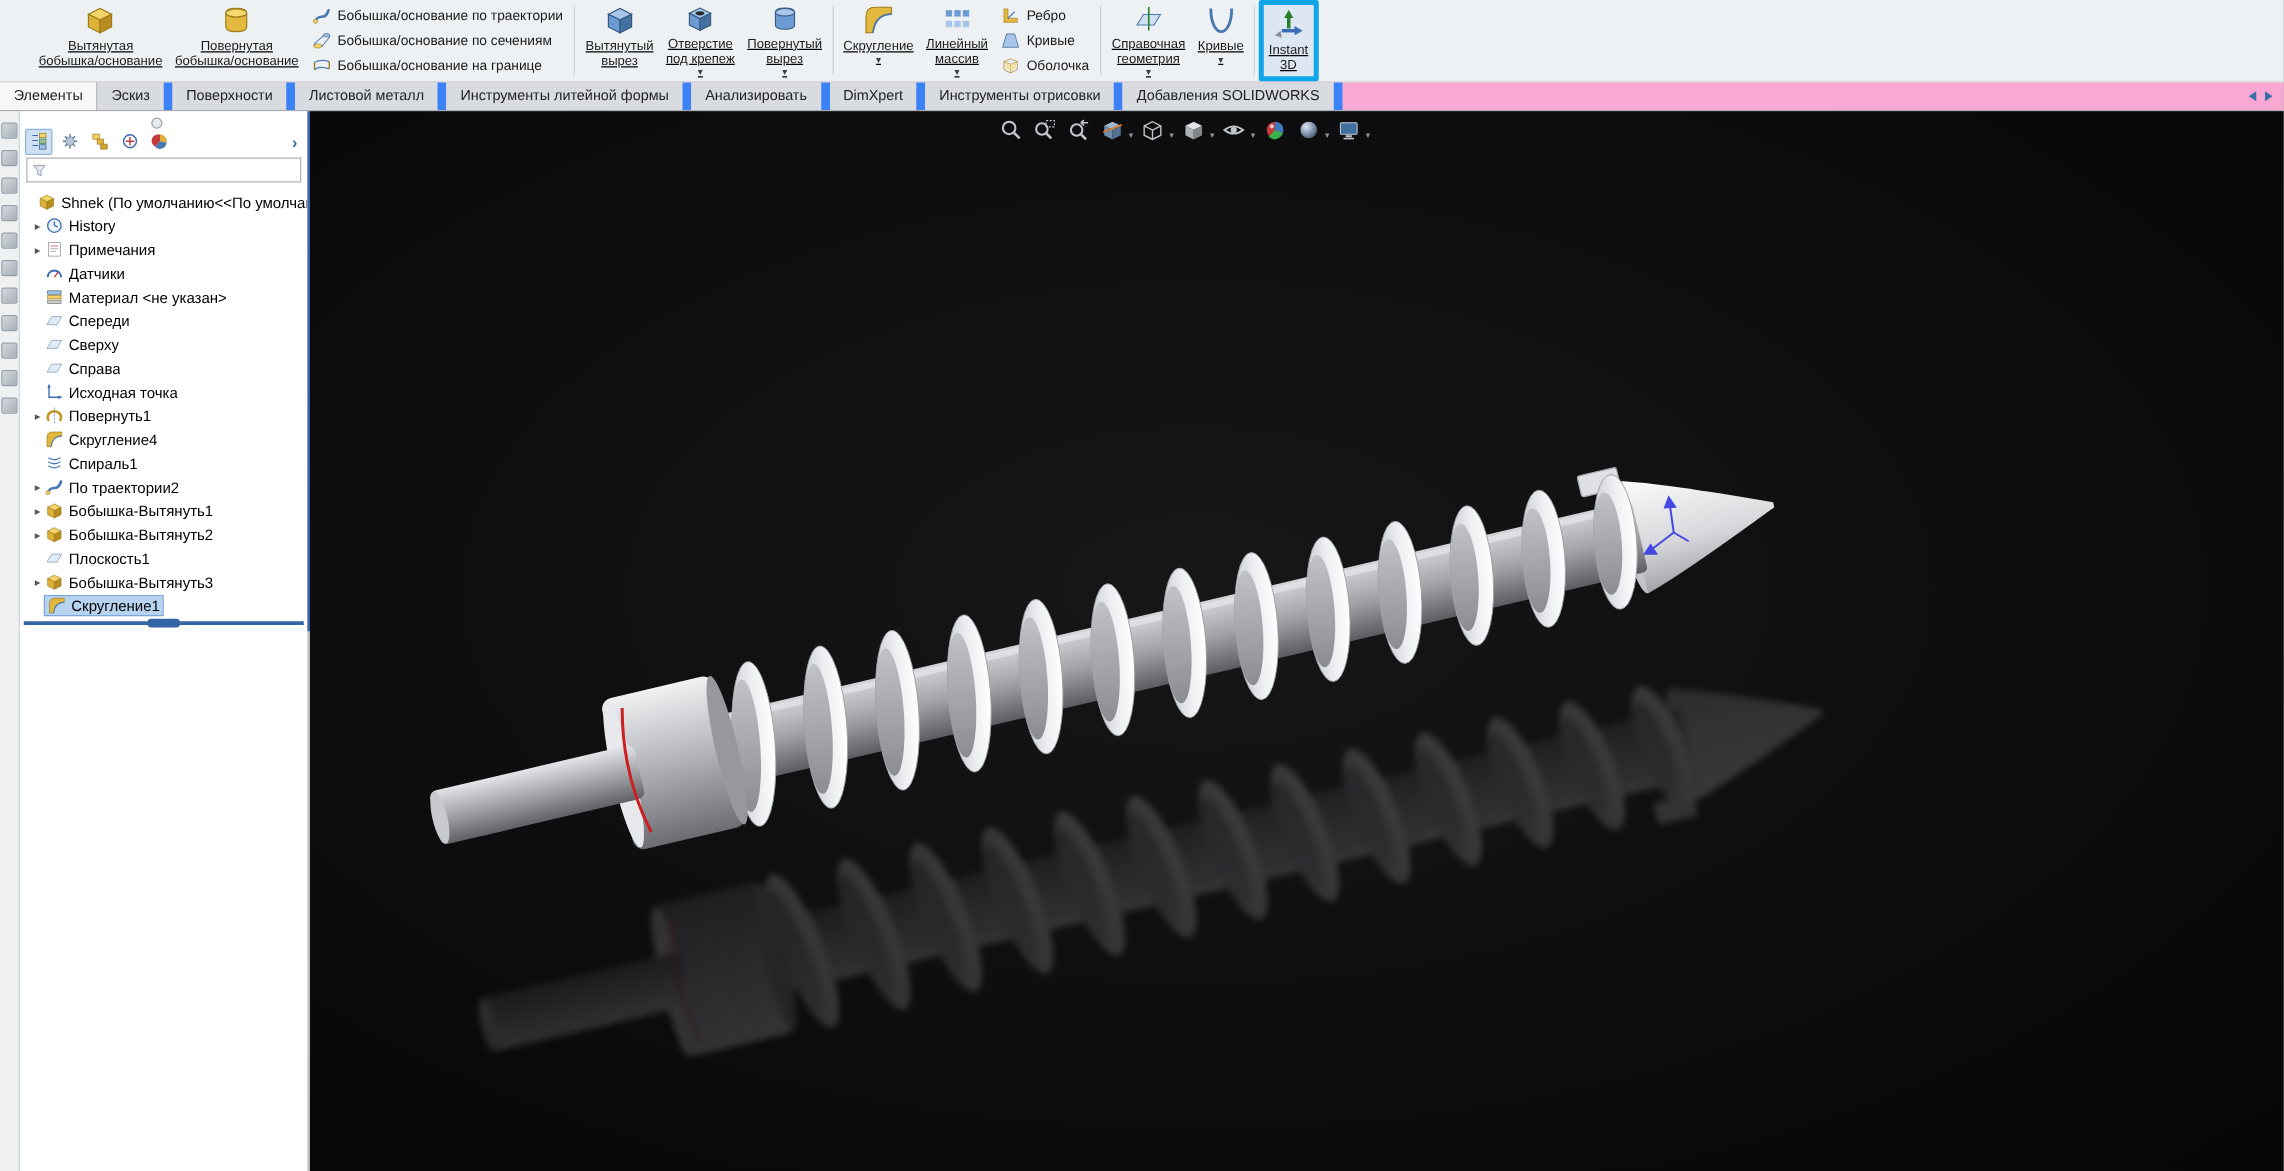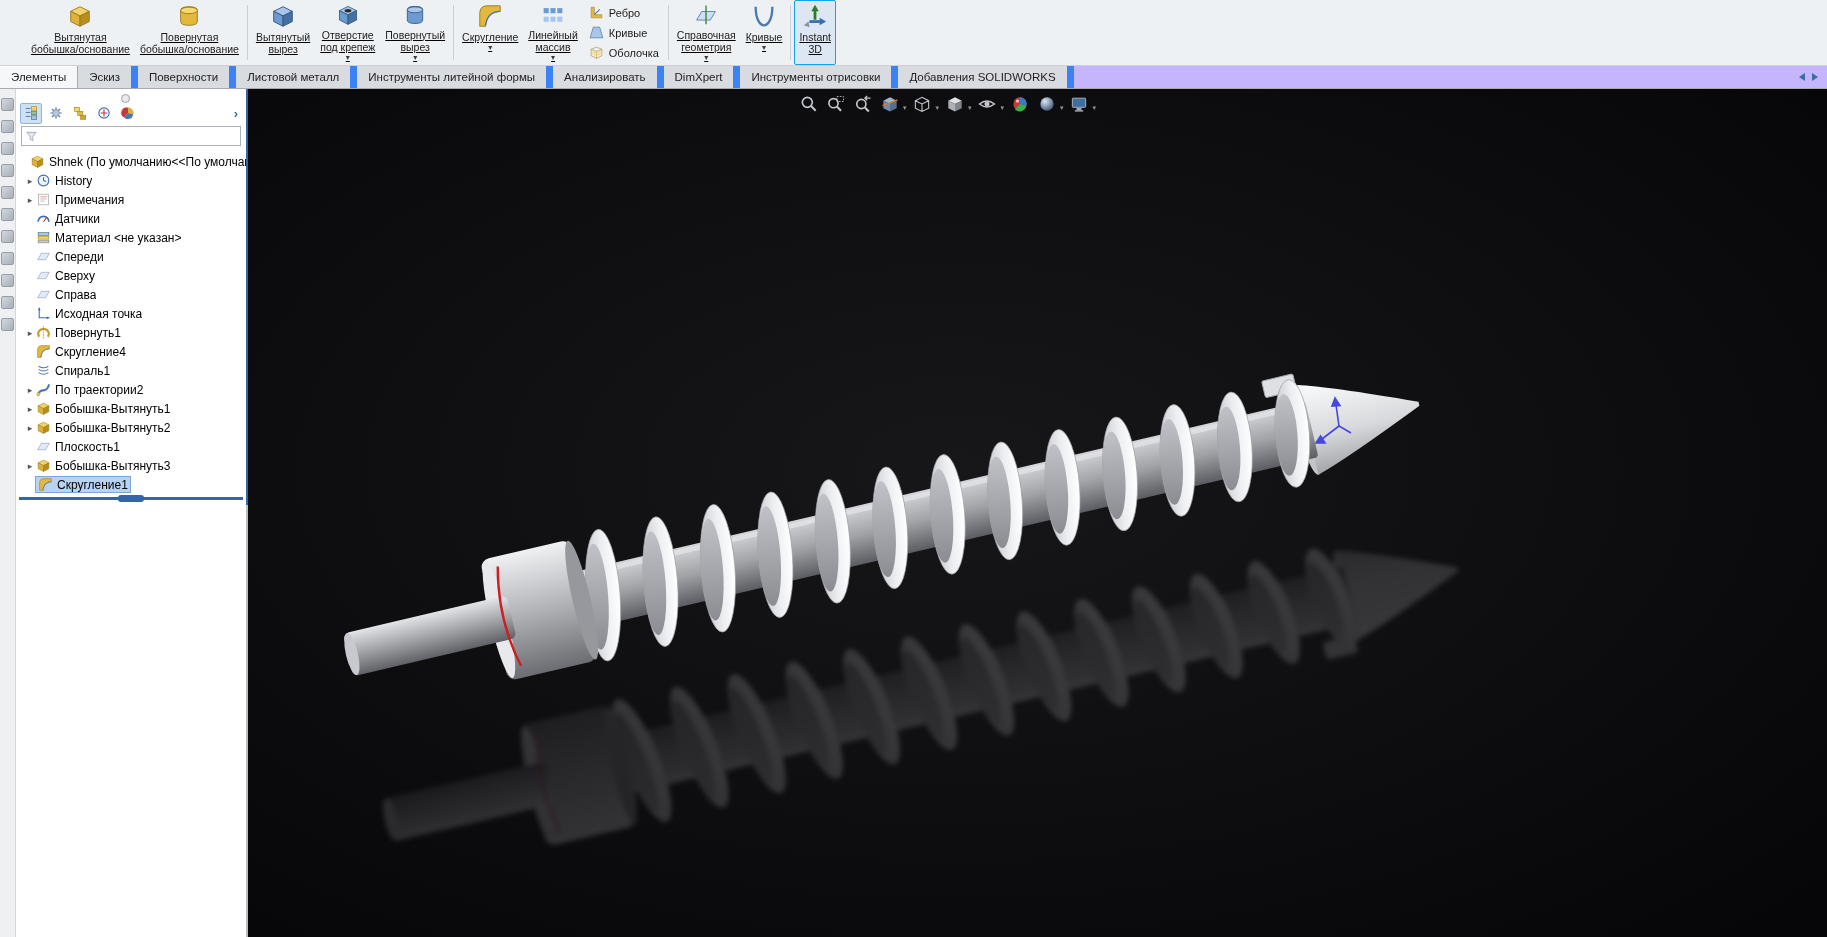--- a/index.html
+++ b/index.html
@@ -12,28 +12,28 @@
   #ribbon{
     position:absolute;top:0;left:0;right:0;height:66px;
     background:#eef1f4;border-bottom:1px solid #cdd1d6;
     display:flex;align-items:stretch;padding-left:26px;box-sizing:border-box;
   }
   .rgroup{display:flex;flex-direction:column;align-items:center;justify-content:flex-start;
     padding:3px 5px;cursor:default;text-decoration:underline;}
   .rgroup.big .bicon{width:26px;height:26px;}
   .blabel{font-size:10.5px;line-height:1.15;text-align:center;white-space:pre-line;color:#1b1b1b;margin-top:2px;}
   .caret-dn{font-size:8px;color:#3c3c3c;line-height:1;margin-top:1px;}
-  .rgroup.active{background:#dde7f3;border:1px solid #0ea5e9;border-radius:2px;padding:2px 4px;}
+  .rgroup.active{background:#dde7f3;border:4px solid #0ea5e9;border-radius:2px;padding:2px 4px;}
   .rstack{display:flex;flex-direction:column;justify-content:center;padding:2px 6px;}
   .srow{display:flex;align-items:center;gap:5px;height:20px;font-size:11px;color:#1b1b1b;white-space:nowrap;}
   .sicon{width:15px;height:15px;flex:0 0 15px;}
   .rsep{width:1px;background:#ccd0d5;margin:5px 3px;}
   
   #tabbar{
-    position:absolute;top:66px;left:0;right:0;height:22px;background:#c4b5fd;
+    position:absolute;top:66px;left:0;right:0;height:22px;background:#f9a8d4;
     border-bottom:1px solid #a7abb1;display:flex;align-items:stretch;
   }
   .tab{padding:0 11px;display:flex;align-items:center;font-size:11.5px;color:#222;
     border-right:7px solid #3b82f6;background:#d8dbdf;cursor:default;white-space:nowrap;}
   .tab.active{background:#f6f7f9;box-shadow:inset 0 1px 0 #ffffff;border-right:1px solid #a7abb1;}
   .tab-right{margin-left:auto;display:flex;align-items:center;gap:7px;padding-right:9px;}
   .chev{width:0;height:0;border-top:4px solid transparent;border-bottom:4px solid transparent;}
   .chev.left{border-right:6px solid #3b6ea5;}
   .chev.right{border-left:6px solid #3b6ea5;}
   
@@ -296,20 +296,40 @@
     <div class="blabel">Вытянутая
 бобышка/основание</div>
   </div>
   <div class="rgroup big">
     <svg class="bicon">
         <use href="#sy-cylG"></use>
       </svg>
     <div class="blabel">Повернутая
 бобышка/основание</div>
   </div>
+  <div class="rstack">
+    <div class="srow">
+      <svg class="sicon">
+          <use href="#sy-sweep"></use>
+        </svg>
+      <span>Бобышка/основание по траектории</span>
+    </div>
+    <div class="srow">
+      <svg class="sicon">
+          <use href="#sy-loft"></use>
+        </svg>
+      <span>Бобышка/основание по сечениям</span>
+    </div>
+    <div class="srow">
+      <svg class="sicon">
+          <use href="#sy-bound"></use>
+        </svg>
+      <span>Бобышка/основание на границе</span>
+    </div>
+  </div>
   <div class="rsep"></div>
   <div class="rgroup big">
     <svg class="bicon">
         <use href="#sy-cubeB"></use>
       </svg>
     <div class="blabel">Вытянутый
 вырез</div>
   </div>
   <div class="rgroup big">
     <svg class="bicon">

